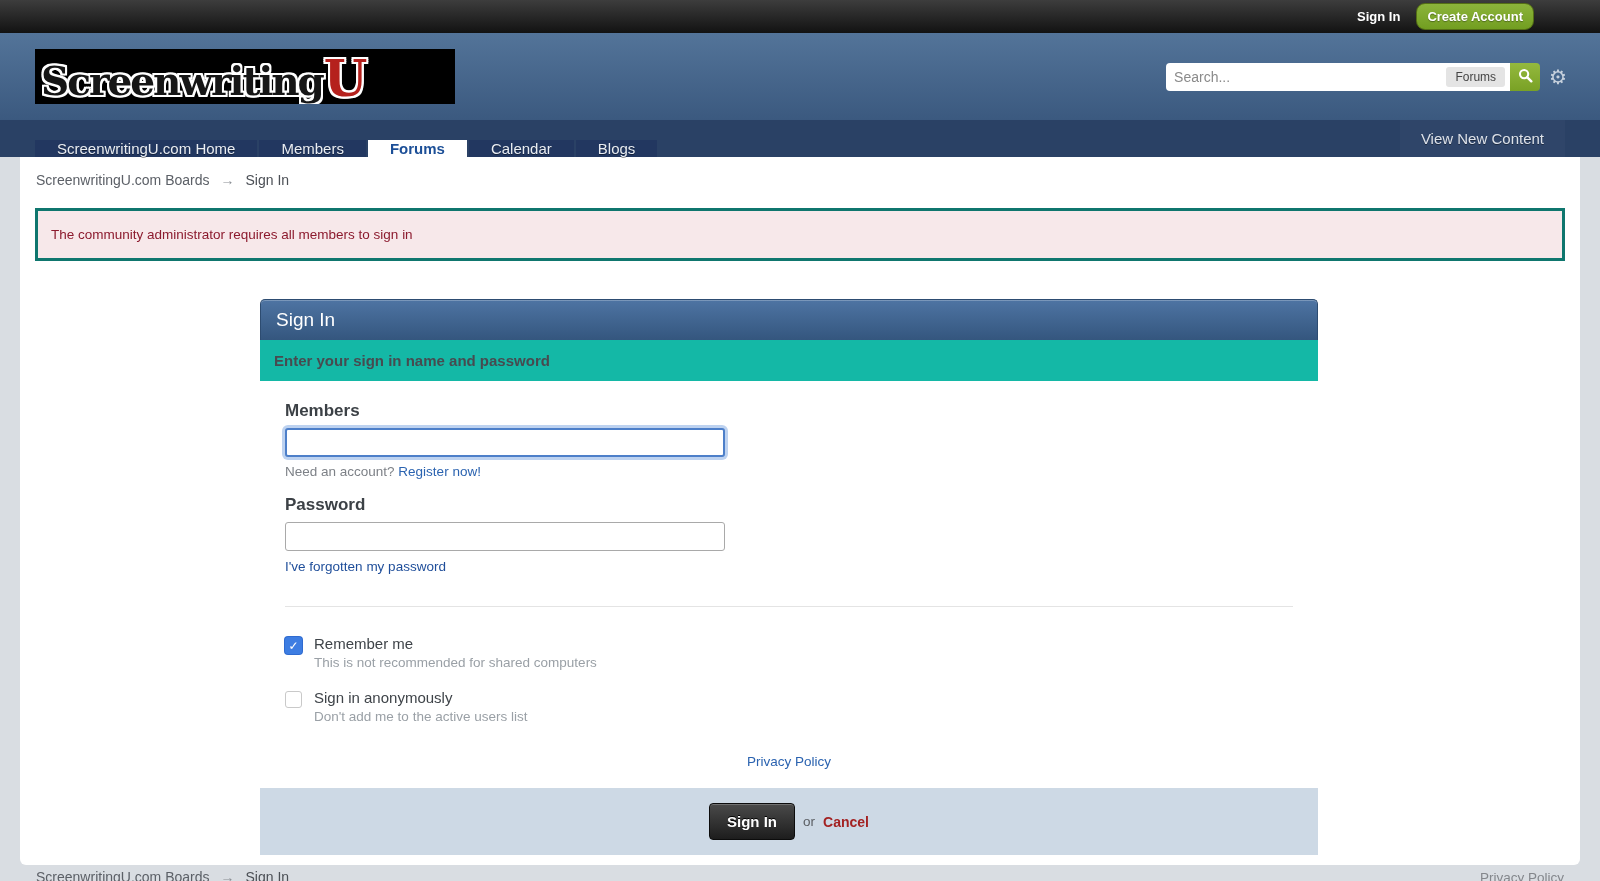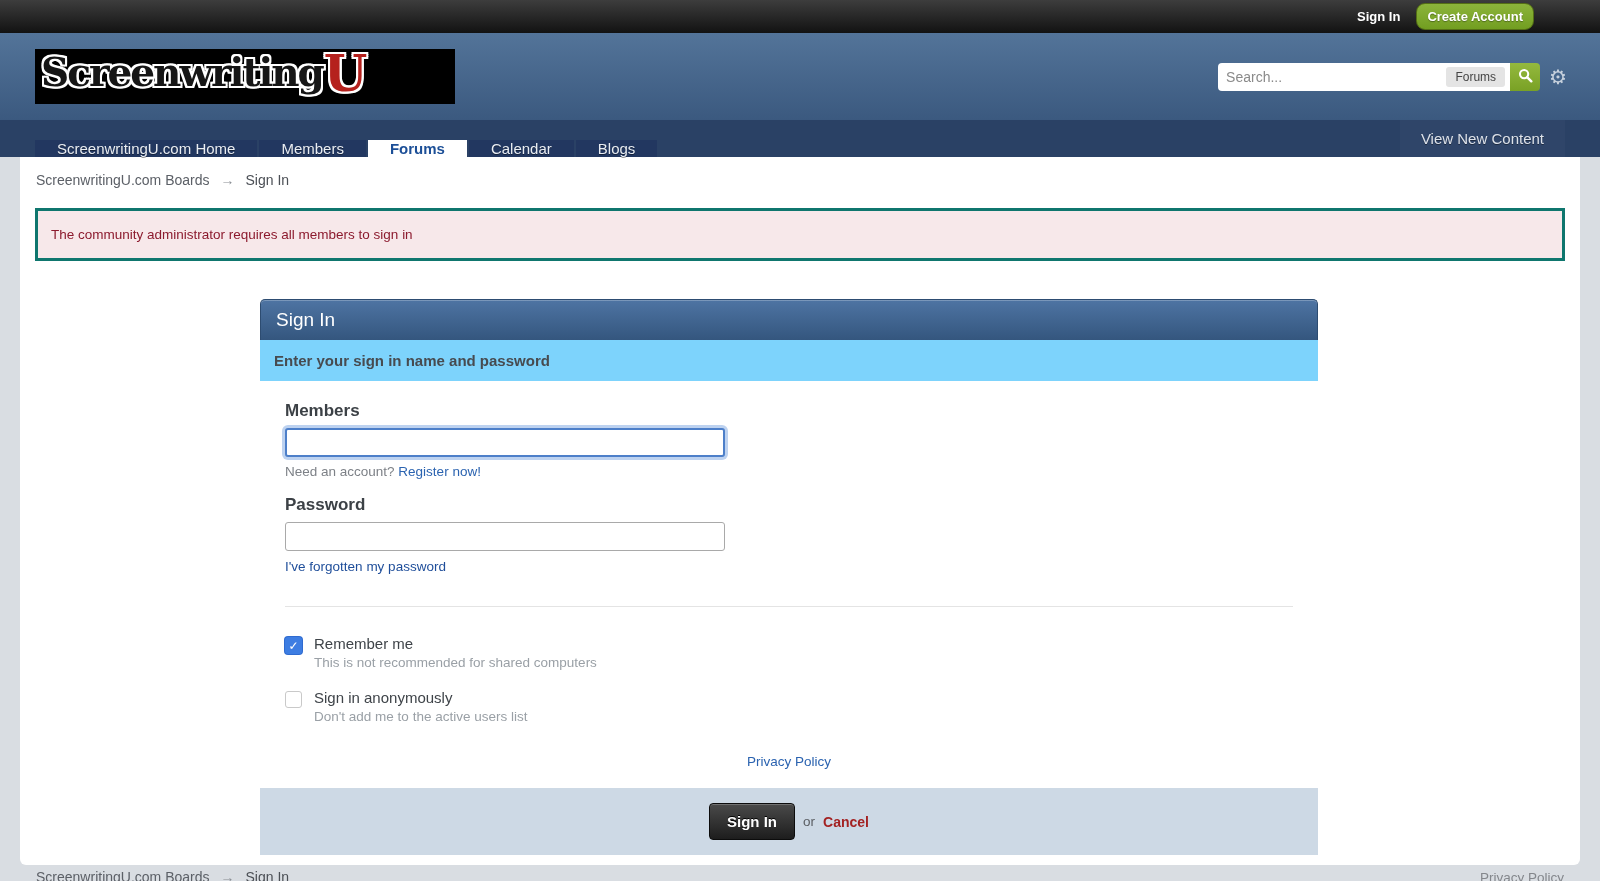--- a/index.html
+++ b/index.html
@@ -30,37 +30,37 @@
 
   
   .header {
     height: 87px;
     background: linear-gradient(#537499, #3b597f);
     display: flex; align-items: center; justify-content: space-between;
     padding: 0 33px 0 35px;
   }
   .logo {
     width: 420px; height: 55px; background: #000;
-    display: flex; align-items: flex-start; padding-left: 6px;
+    display: flex; align-items: flex-end; padding-left: 6px;
     font-family: "DejaVu Serif", serif; font-weight: bold;
     white-space: nowrap; overflow: hidden; cursor: pointer;
   }
   .logo-main {
     font-size: 39px; letter-spacing: -2px; color: #161616;
     text-shadow: -2px -2px 0 #fff, 2px -2px 0 #fff, -2px 2px 0 #fff, 2px 2px 0 #fff,
                  -2px 0 0 #fff, 2px 0 0 #fff, 0 -2px 0 #fff, 0 2px 0 #fff;
   }
   .logo-accent {
     font-size: 50px; color: #b5211d; margin-left: 1px; line-height: 1;
     text-shadow: -2px -2px 0 #fff, 2px -2px 0 #fff, -2px 2px 0 #fff, 2px 2px 0 #fff,
                  -2px 0 0 #fff, 2px 0 0 #fff, 0 -2px 0 #fff, 0 2px 0 #fff;
   }
   .search-area { display: flex; align-items: center; }
   .search-box {
-    width: 292px; height: 28px; background: #fff;
+    width: 344px; height: 28px; background: #fff;
     border-radius: 4px 0 0 4px;
     display: flex; align-items: center; padding: 0 5px 0 8px; gap: 6px;
   }
   .search-box input {
     border: none; outline: none; flex: 1; min-width: 0;
     font-size: 14px; color: #333; font-family: "Liberation Sans", sans-serif;
   }
   .search-box input::placeholder { color: #8a8a8a; }
   .search-scope {
     background: #e4e4e4; color: #454545; font-size: 12px;
@@ -121,21 +121,21 @@
   .panel-header {
     height: 41px;
     background: linear-gradient(#4e74a3, #34567e);
     border: 1px solid #2d4c71; border-bottom: none;
     border-radius: 5px 5px 0 0;
     box-shadow: inset 0 1px 0 rgba(255,255,255,.25);
     display: flex; align-items: center; padding-left: 15px;
     color: #fff; font-size: 19px;
   }
   .panel-subtitle {
-    background: #7dd3fc; padding: 12px 14px;
+    background: #14b8a6; padding: 12px 14px;
     font-size: 15px; font-weight: bold; color: #474b50;
   }
   .panel-body { background: #fff; padding: 14px 25px 0; }
   .field-label { font-size: 17px; font-weight: bold; color: #3c4146; margin: 6px 0 7px; }
   .text-input {
     width: 440px; height: 29px;
     border: 1px solid #a9a9a9; border-radius: 3px;
     font-size: 14px; padding: 0 7px; display: block;
     font-family: "Liberation Sans", sans-serif;
   }

